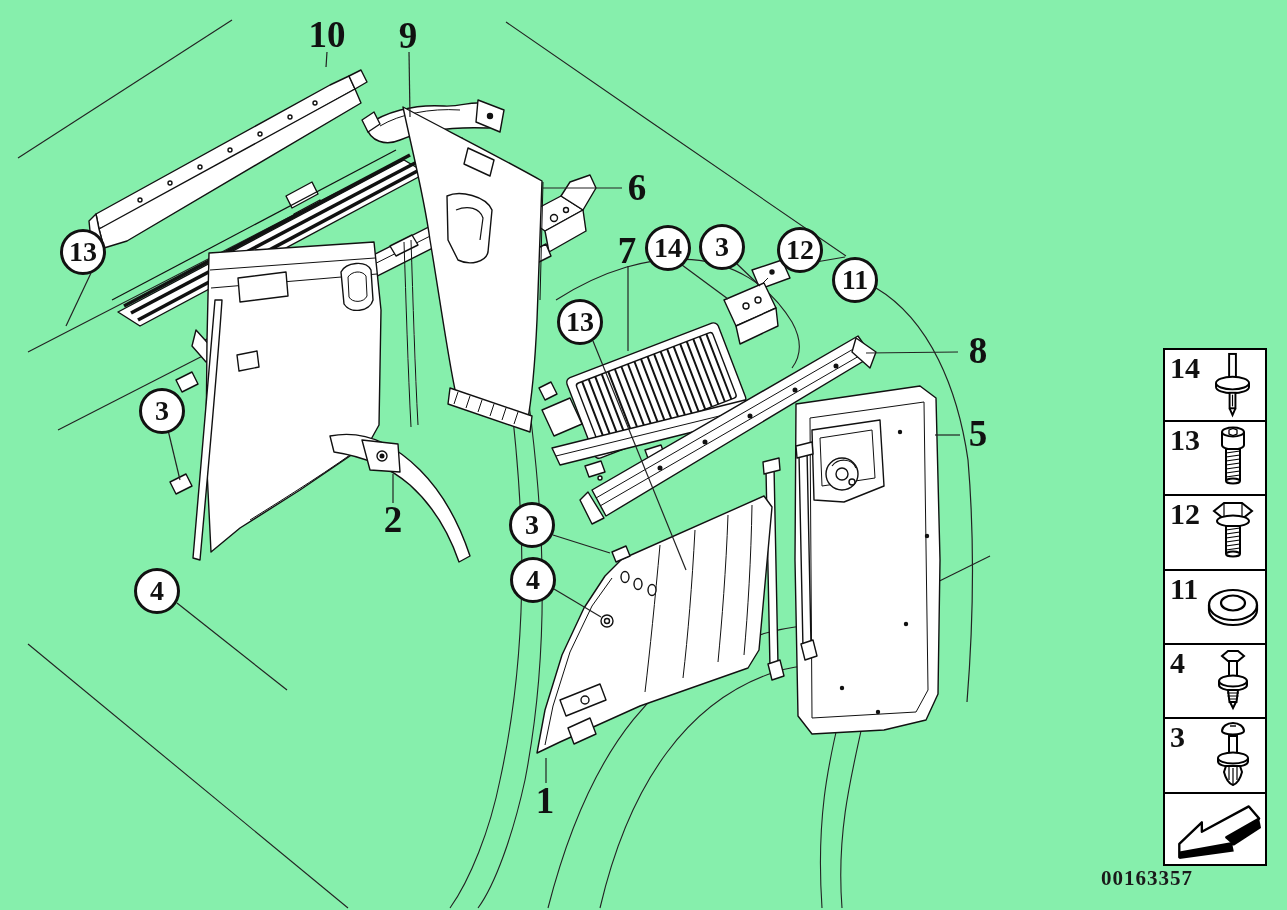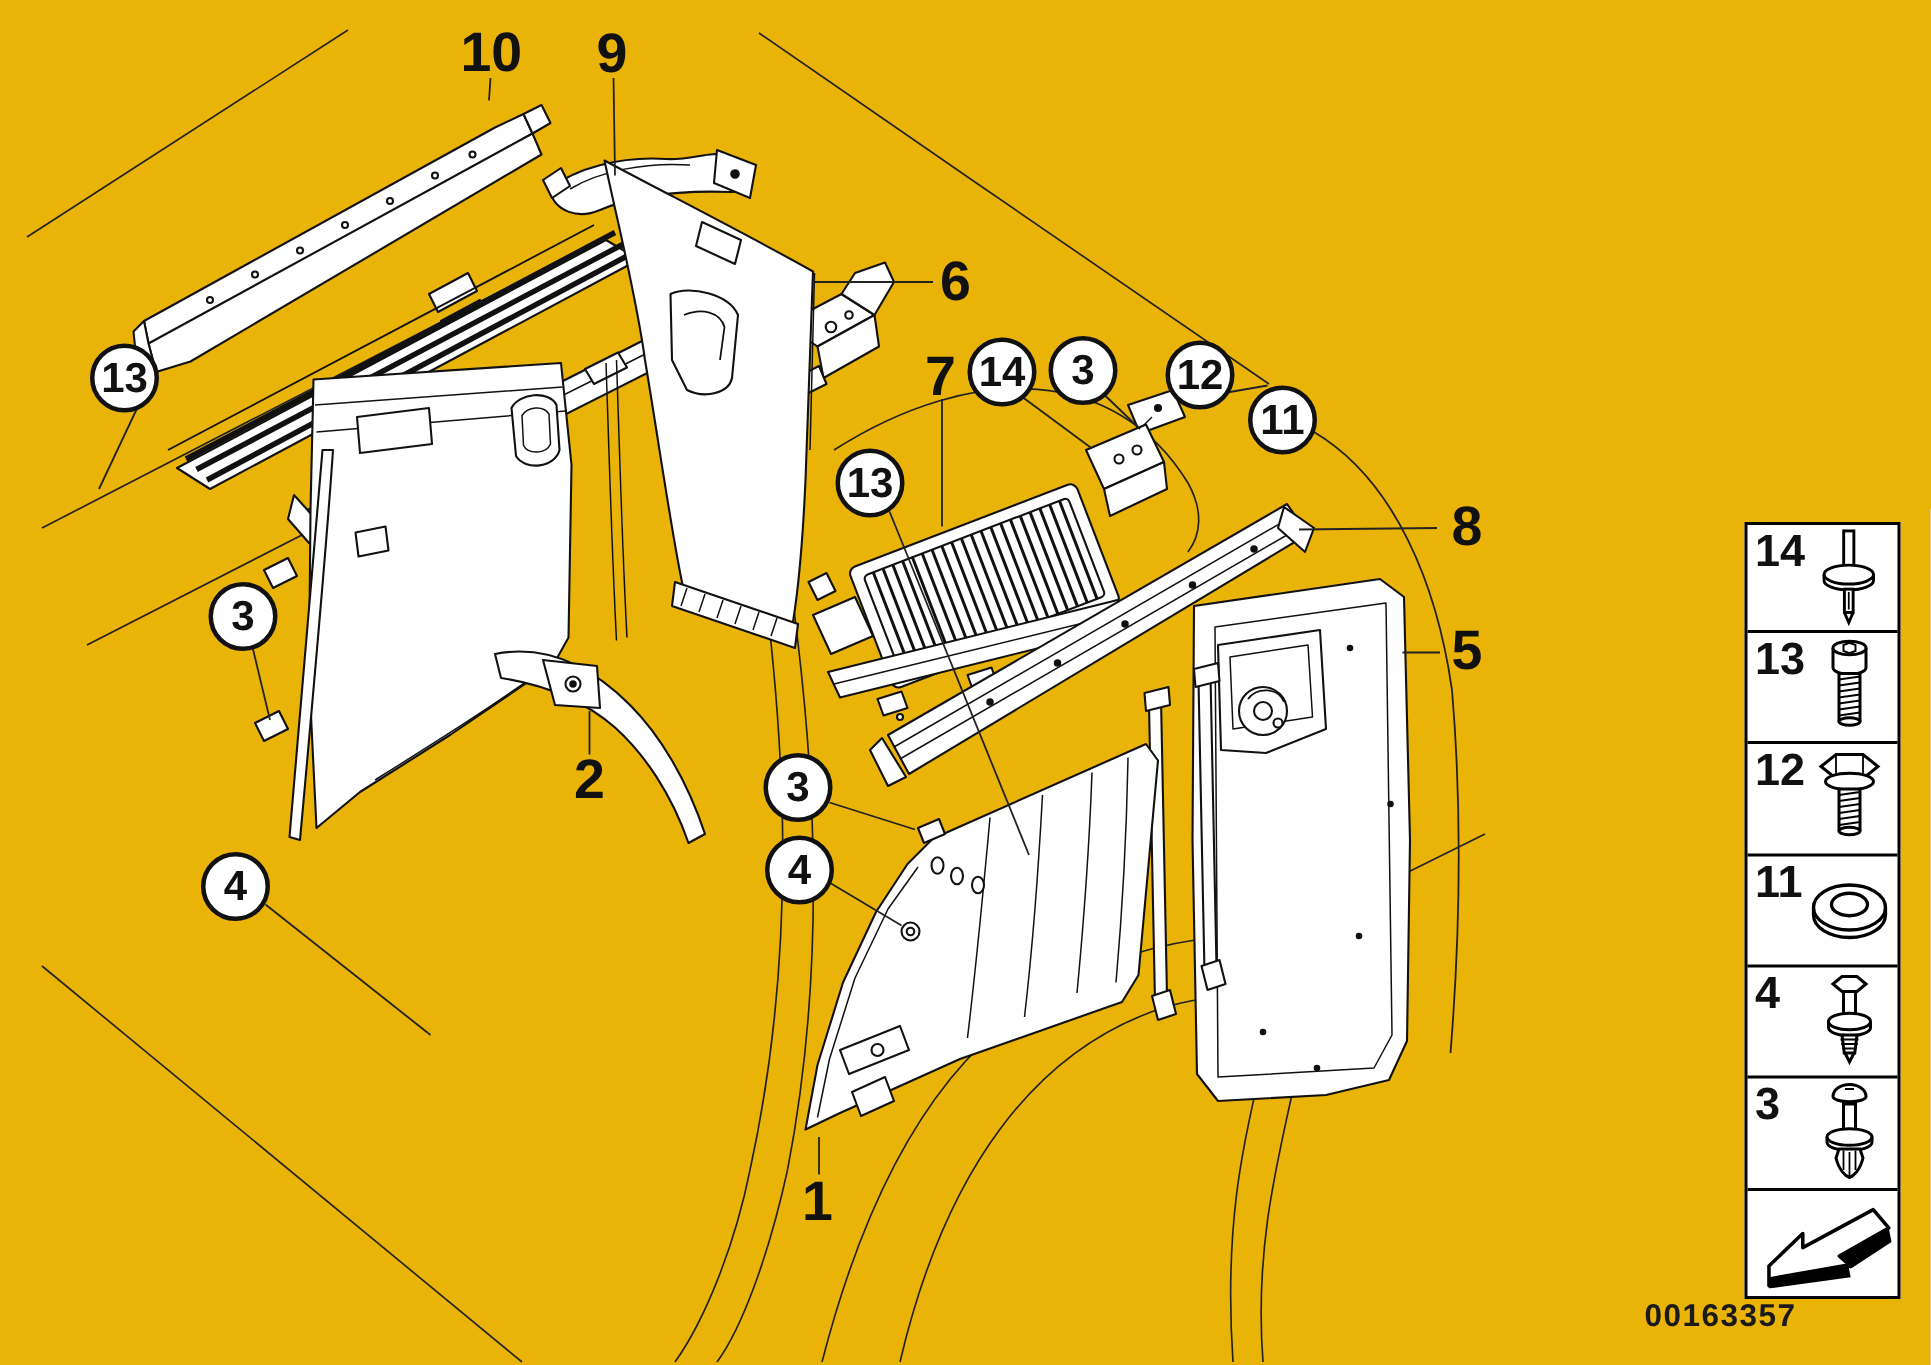--- a/index.html
+++ b/index.html
@@ -1,18 +1,18 @@
 <!DOCTYPE html>
 <html><head>
 <meta charset="utf-8">
 <style>
   html,body{margin:0;padding:0;background:#e8e8e8;}
   #stage{
-    position:relative;width:1287px;height:910px;background:#eab308;
-    font-family:Liberation Sans, sans-serif;overflow:hidden;margin:0 auto;
+    position:relative;width:1287px;height:910px;background:#86efac;
+    font-family:Liberation Serif, serif;overflow:hidden;margin:0 auto;
   }
   #art{position:absolute;left:0;top:0;width:1287px;height:910px;}
   
   .co{position:absolute;color:#111;font-weight:bold;text-align:center;
       -webkit-user-select:none;user-select:none;}
   .co.plain{width:40px;height:40px;font-size:37px;line-height:40px;}
   .co.circled{width:46px;height:46px;border:3px solid #111;border-radius:50%;
       background:#fff;font-size:28px;line-height:40px;box-sizing:border-box;}
   
   #legend{position:absolute;left:1163px;top:348px;width:104px;height:518px;

